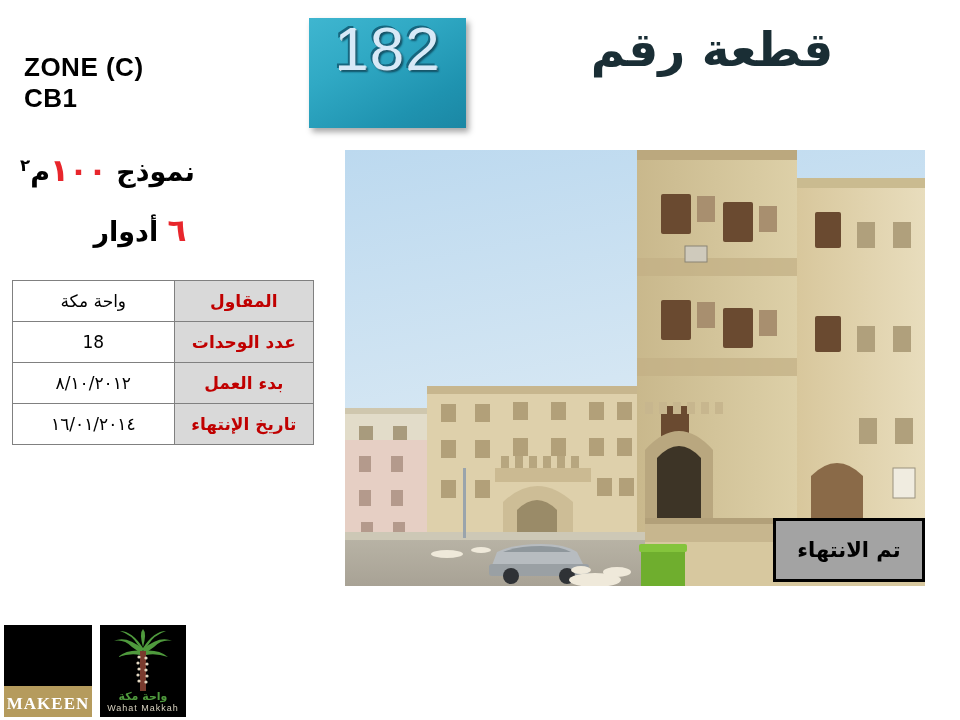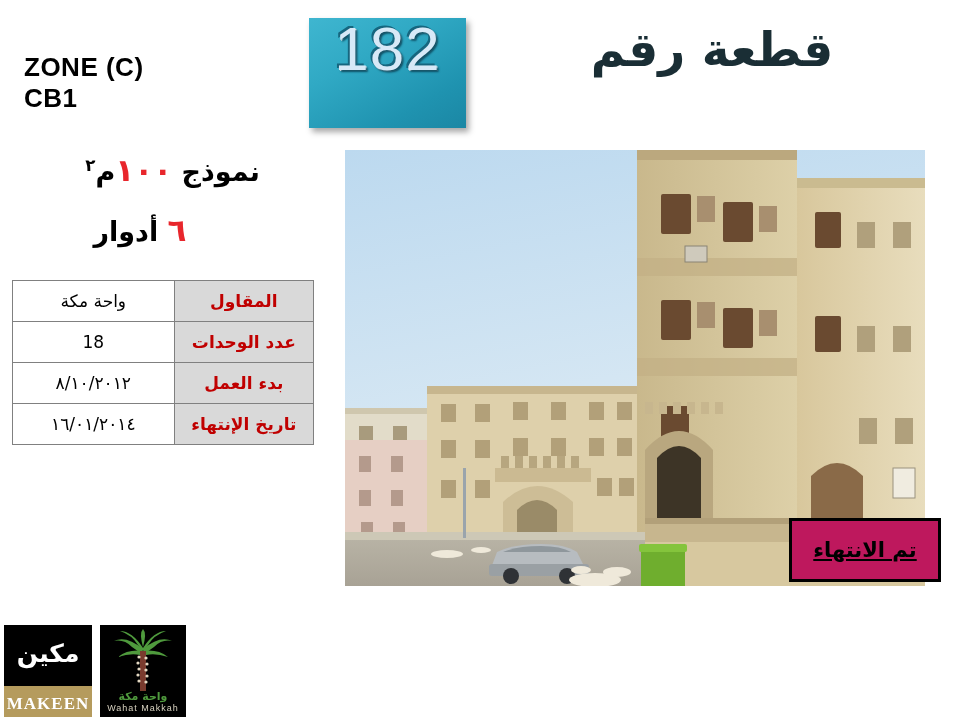--- a/index.html
+++ b/index.html
@@ -78,21 +78,21 @@
     direction: rtl;
     font-family: "DejaVu Sans", "Liberation Sans", sans-serif;
     font-weight: bold;
     color: #000;
     white-space: nowrap;
   }
   #spec-model {
     left: 20px;
     top: 152px;
     width: 240px;
-    text-align: right;
+    text-align: left;
     font-size: 27px;
   }
   #spec-floors {
     left: 20px;
     top: 212px;
     width: 240px;
     text-align: center;
     font-size: 27px;
   }
   .hl-red { color: #e8262c; font-size: 1.15em; }
@@ -138,31 +138,30 @@
     width: 580px;
     height: 436px;
     overflow: hidden;
     background: #cfe2f3;
   }
   #site-photo svg { display: block; width: 100%; height: 100%; }
 
   
   #status-badge {
     position: absolute;
-    left: 789px;
+    left: 773px;
     top: 518px;
     width: 146px;
     height: 58px;
-    background: #be185d;
+    background: #a3a3a3;
     border: 3px solid #000000;
     display: flex;
     align-items: center;
     justify-content: center;
     direction: rtl;
-    text-decoration: underline;
   }
   #status-badge-text {
     font-family: "DejaVu Sans", "Liberation Sans", sans-serif;
     font-size: 21px;
     font-weight: bold;
     color: #000;
   }
 
   
   #logo-strip {
@@ -455,21 +454,20 @@
   </svg>
 </div>
 
 <div id="status-badge">
   <span id="status-badge-text">تم الانتهاء</span>
 </div>
 
 <div id="logo-strip">
 
   <div class="logo-makeen">
-    <div class="ar">مكين</div>
     <div class="en">MAKEEN</div>
   </div>
 
   <div class="logo-wahat">
     <svg class="palm" width="70" height="62" viewBox="0 0 70 62">
       <g fill="#4f9a3d">
         <path d="M35 20 Q18 6 6 12 Q16 10 24 18 Q29 22 34 24 Z"></path>
         <path d="M35 20 Q52 6 64 12 Q54 10 46 18 Q41 22 36 24 Z"></path>
         <path d="M35 19 Q24 2 12 2 Q24 6 30 16 Q32 19 35 22 Z"></path>
         <path d="M35 19 Q46 2 58 2 Q46 6 40 16 Q38 19 35 22 Z"></path>

